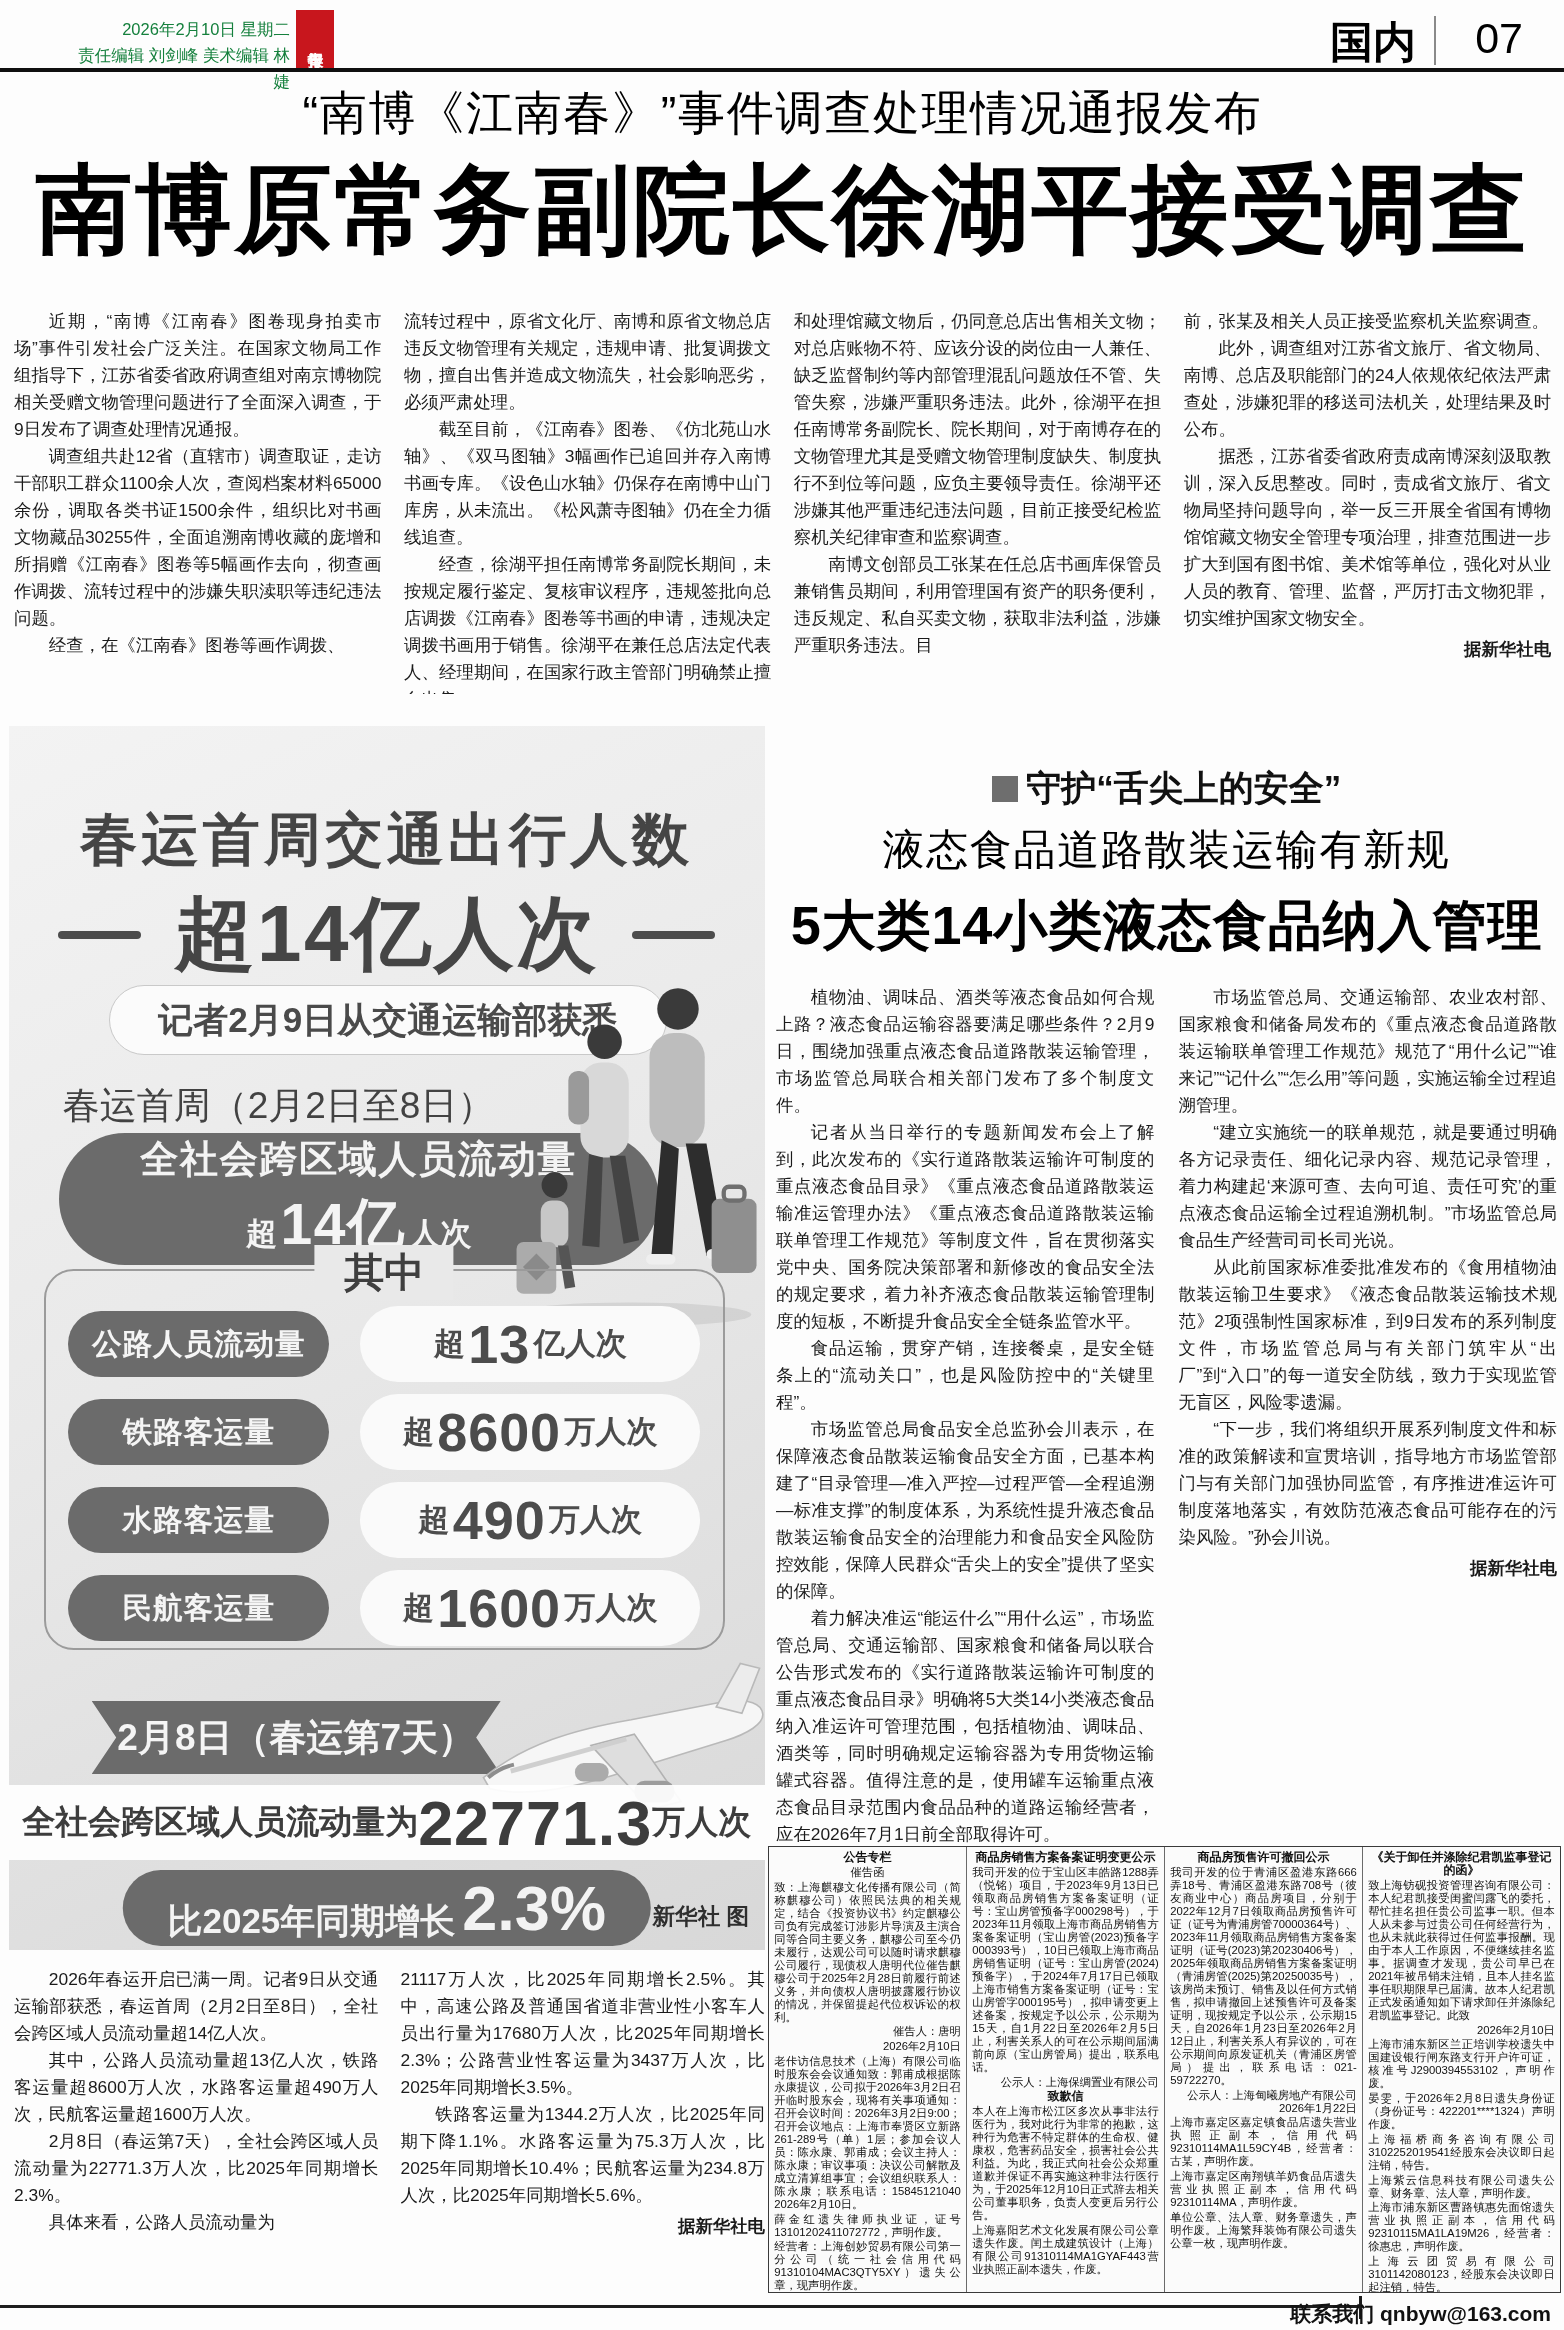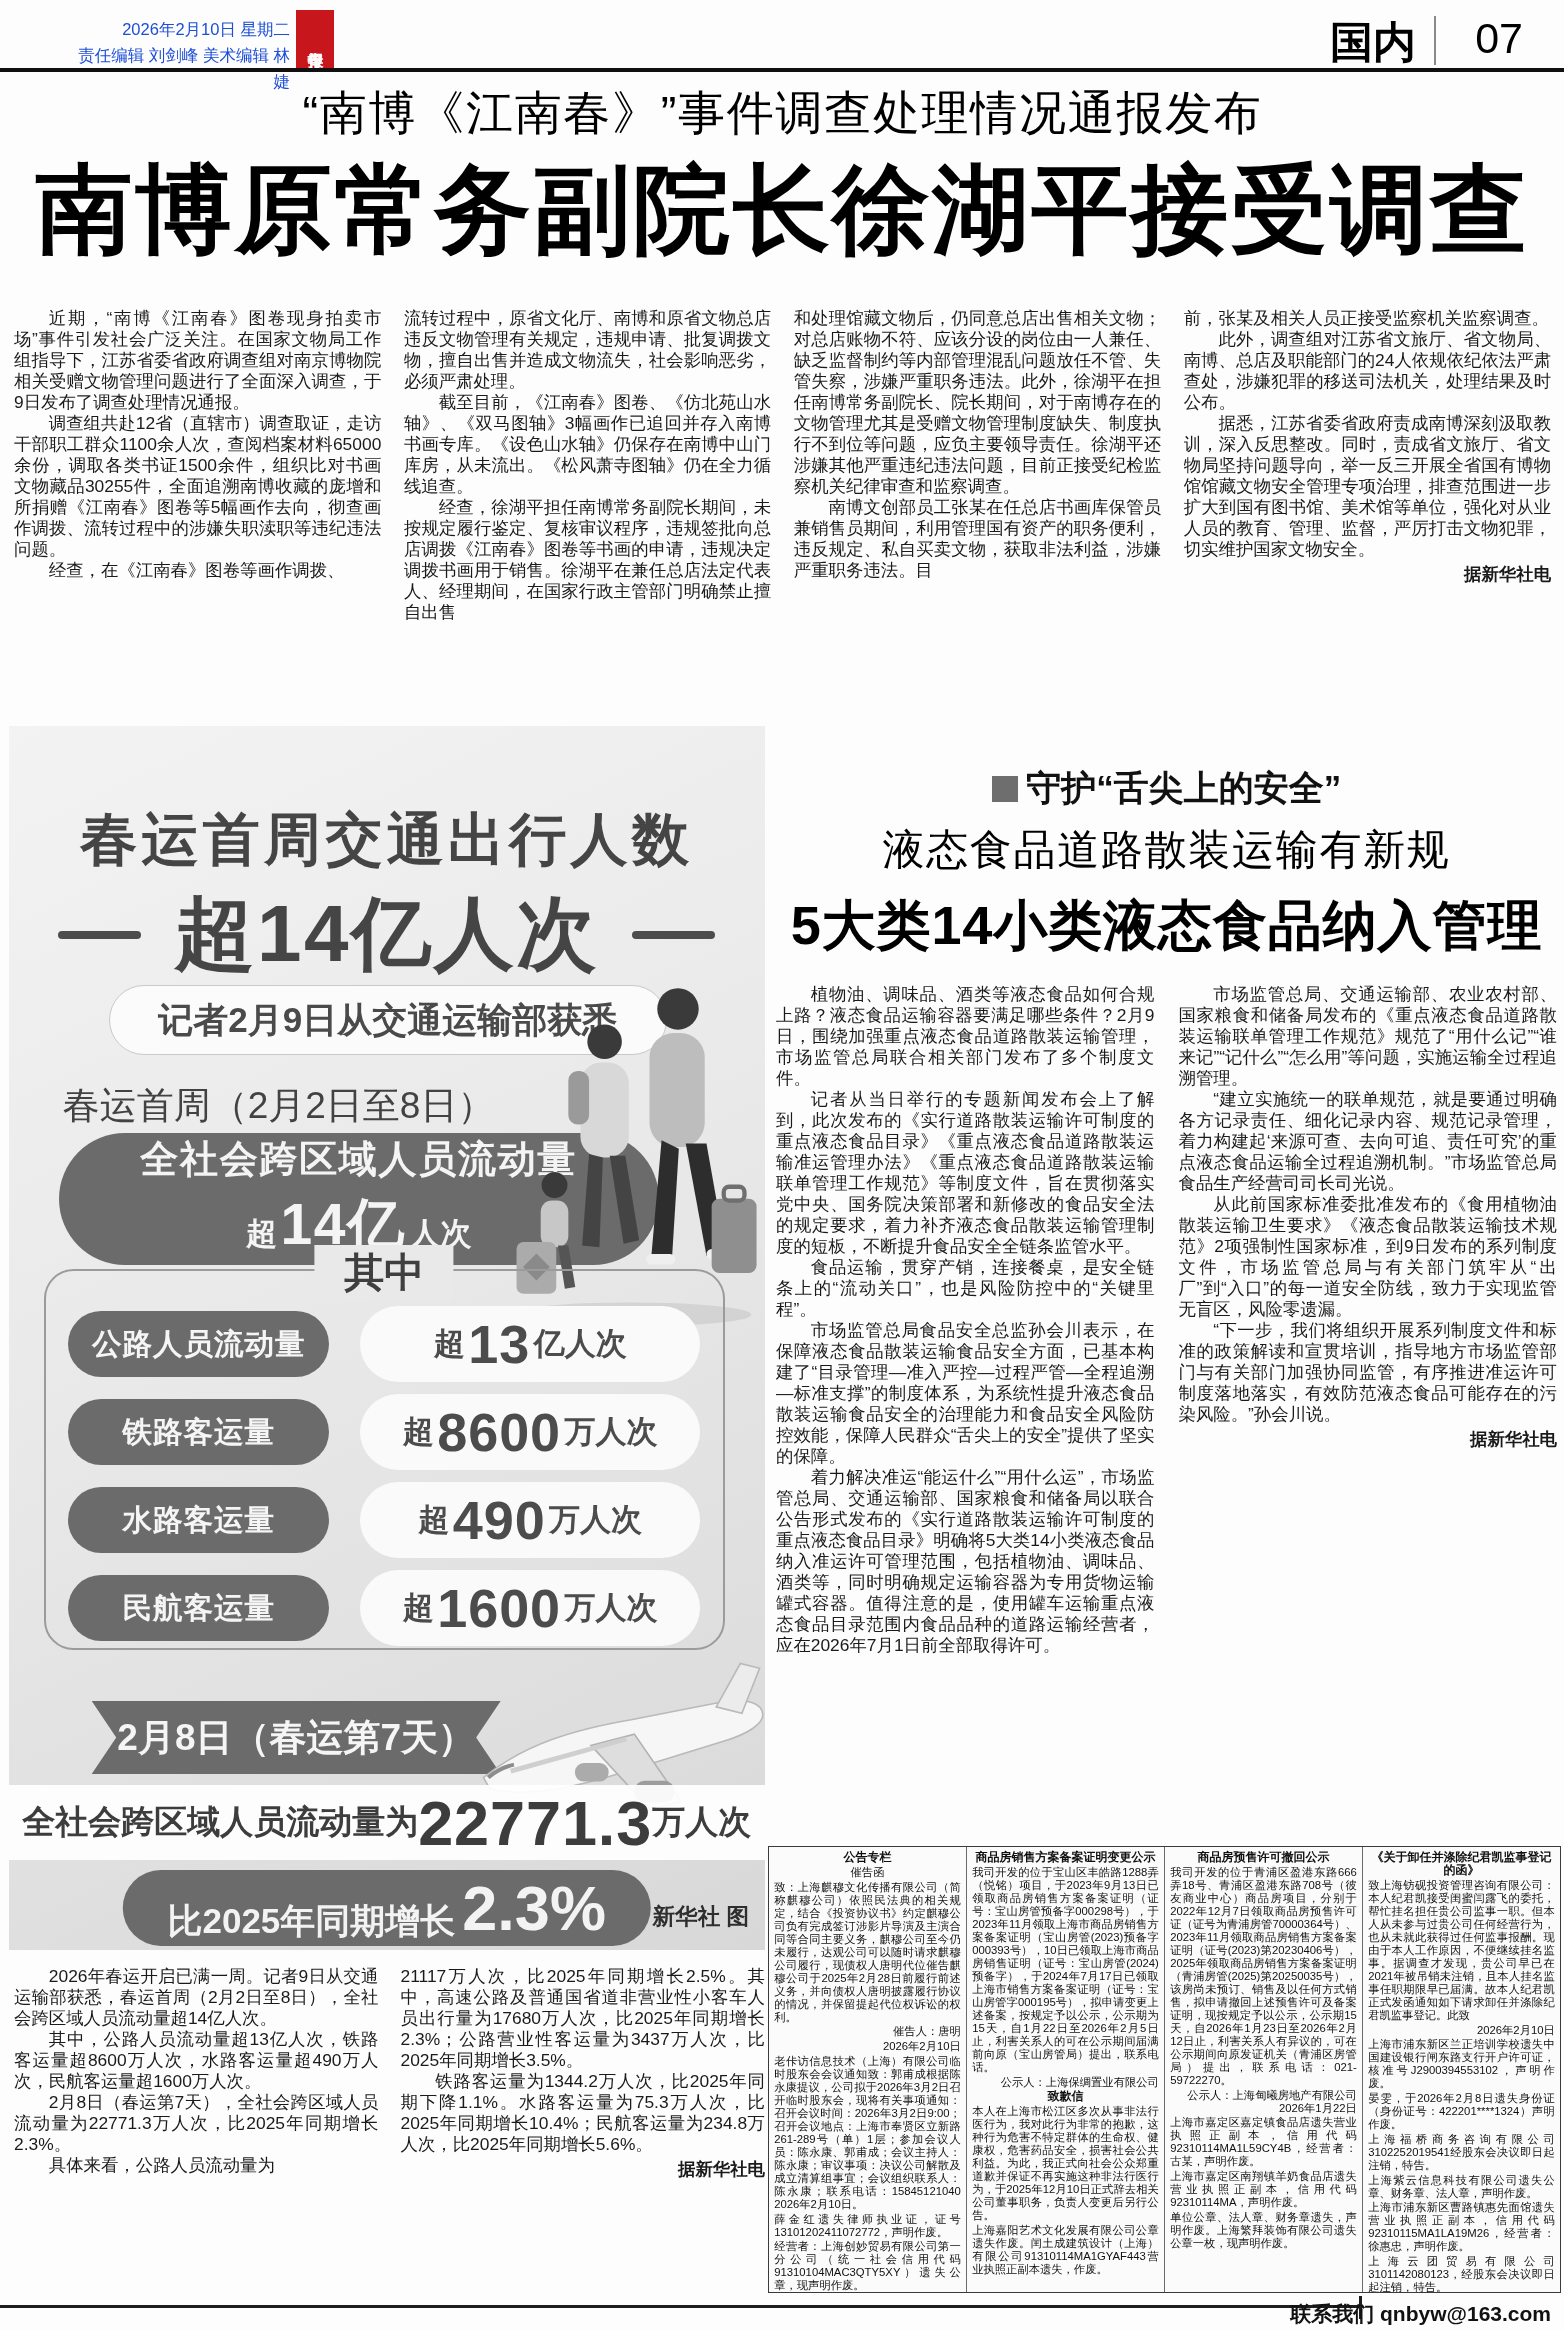--- a/index.html
+++ b/index.html
@@ -1,33 +1,33 @@
 <!DOCTYPE html>
 <html style="font-size:14px"><head>
 <meta charset="utf-8">
 <style>
   html,body{margin:0;padding:0;background:#ffffff;font-family:"Liberation Sans",sans-serif;}
   #page{position:relative;width:1565px;height:2330px;background:#fdfdfd;overflow:hidden;color:#141414;}
 
   
-  .hdr-date{position:absolute;left:76px;top:17.4px;width:214px;text-align:right;font-size:16.5px;line-height:1.55;color:#1d4ed8;}
+  .hdr-date{position:absolute;left:76px;top:17.4px;width:214px;text-align:right;font-size:16.5px;line-height:1.55;color:#15803d;}
   .masthead{position:absolute;left:296px;top:10.4px;width:38px;height:59px;background:#c8161d;color:#fff;
     display:flex;align-items:center;justify-content:center;writing-mode:vertical-rl;text-orientation:upright;
     font-size:15.6px;font-weight:bold;font-family:"Liberation Serif",serif;letter-spacing:0.9px;}
   .section-label{position:absolute;right:149px;top:14px;font-size:43px;font-weight:900;color:#000;}
   .page-divider{position:absolute;right:129px;top:15.6px;width:1.7px;height:49px;background:#8a8a8a;}
   .page-num{position:absolute;right:42px;top:14px;font-size:43px;font-weight:500;color:#000;}
   .rule-top{position:absolute;left:0;top:68px;width:1565px;height:3.5px;background:#101010;}
 
   
   .lead-kicker{position:absolute;left:0;top:82px;width:1565px;text-align:center;font-size:47px;font-weight:500;color:#000;letter-spacing:1.7px;}
   .lead-headline{position:absolute;left:0;top:146px;width:1565px;text-align:center;font-size:97px;font-weight:900;color:#000;letter-spacing:2.6px;}
   .cols{display:flex;}
   .lead-cols{position:absolute;left:14px;top:308px;width:1537px;height:386px;gap:22.6px;}
-  .col{flex:1;text-align:justify;font-size:17.4px;line-height:21px;color:#1a1a1a;overflow:hidden;}
+  .col{flex:1;text-align:justify;font-size:17.4px;line-height:27px;color:#1a1a1a;overflow:hidden;}
   .col p{margin:0;text-indent:2em;}
   .col p.cont{text-indent:0;}
   .col p.byl{text-indent:0;text-align:right;font-weight:bold;margin-top:3.5px;}
 
   
   .info{position:absolute;left:8.7px;top:726px;width:756px;height:1224px;overflow:hidden;
     background:linear-gradient(155deg,#f3f3f3 0%,#e9e9e9 45%,#d8d8d8 100%);}
   .info-title1{position:absolute;left:0;top:76px;width:100%;text-align:center;font-size:57px;font-weight:900;color:#454545;letter-spacing:4.3px;}
   .info-title2{position:absolute;left:0;top:155px;width:100%;display:flex;align-items:center;justify-content:center;gap:33px;color:#454545;}
   .info-title2 .dash{width:83px;height:7.8px;background:#4c4c4c;border-radius:4.3px;}

